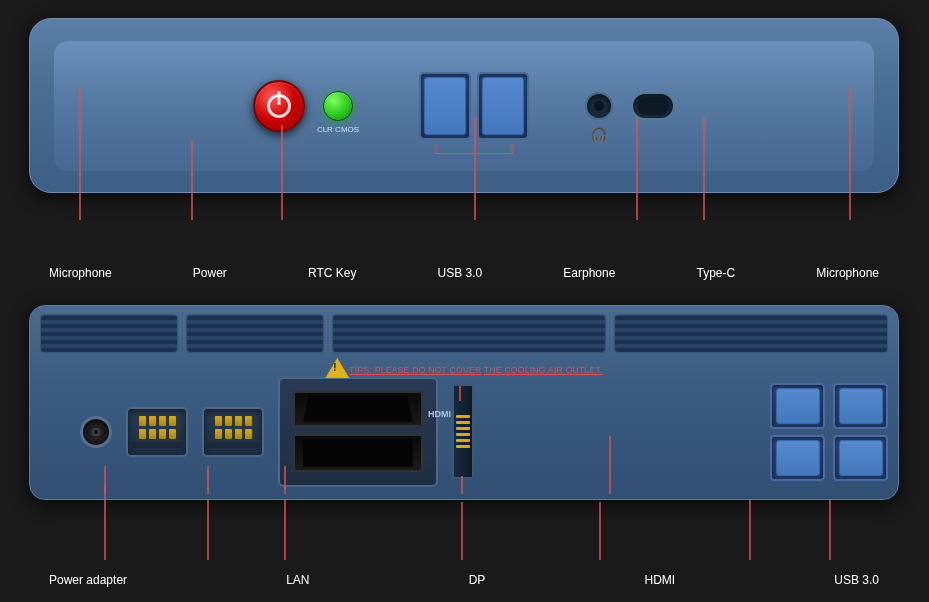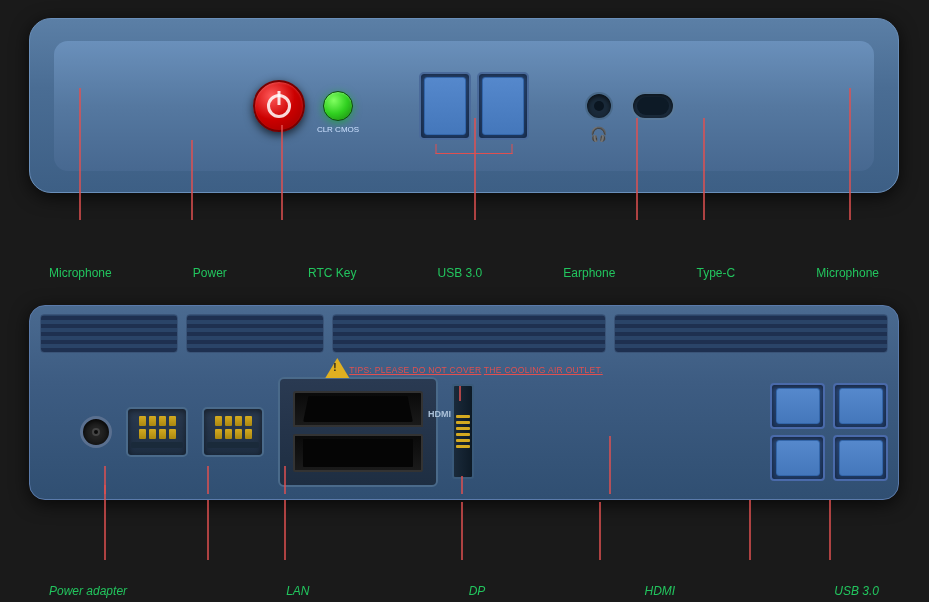--- a/index.html
+++ b/index.html
@@ -512,21 +512,21 @@
       flex-direction: column;
       align-items: flex-end;
       padding: 0 30px;
     }
 
     .label-col {
       display: flex;
       flex-direction: column;
       align-items: center;
       font-size: 12px;
-      color: #22c55e;
+      color: #ffffff;
       white-space: nowrap;
     }
     .label-col .lname {
       font-size: 12px;
       font-weight: 500;
     }
   </style>
 </head>
 <body>
 
@@ -745,21 +745,21 @@
 
       <line x1="432" y1="212" x2="432" y2="270" stroke="#e05050" stroke-width="1.5"></line>
 
       <line x1="570" y1="212" x2="570" y2="270" stroke="#e05050" stroke-width="1.5"></line>
 
       <line x1="720" y1="210" x2="720" y2="270" stroke="#e05050" stroke-width="1.5"></line>
 
       <line x1="800" y1="210" x2="800" y2="270" stroke="#e05050" stroke-width="1.5"></line>
     </svg>
 
-    <div style="position:absolute;bottom:4px;width:870px;display:flex;justify-content:space-between;padding:0 20px;font-style:italic;">
+    <div style="position:absolute;bottom:15px;width:870px;display:flex;justify-content:space-between;padding:0 20px;">
       <div class="label-col">
         <span class="lname">Power adapter</span>
       </div>
       <div class="label-col">
         <span class="lname">LAN</span>
       </div>
       <div class="label-col">
         <span class="lname">DP</span>
       </div>
       <div class="label-col">

